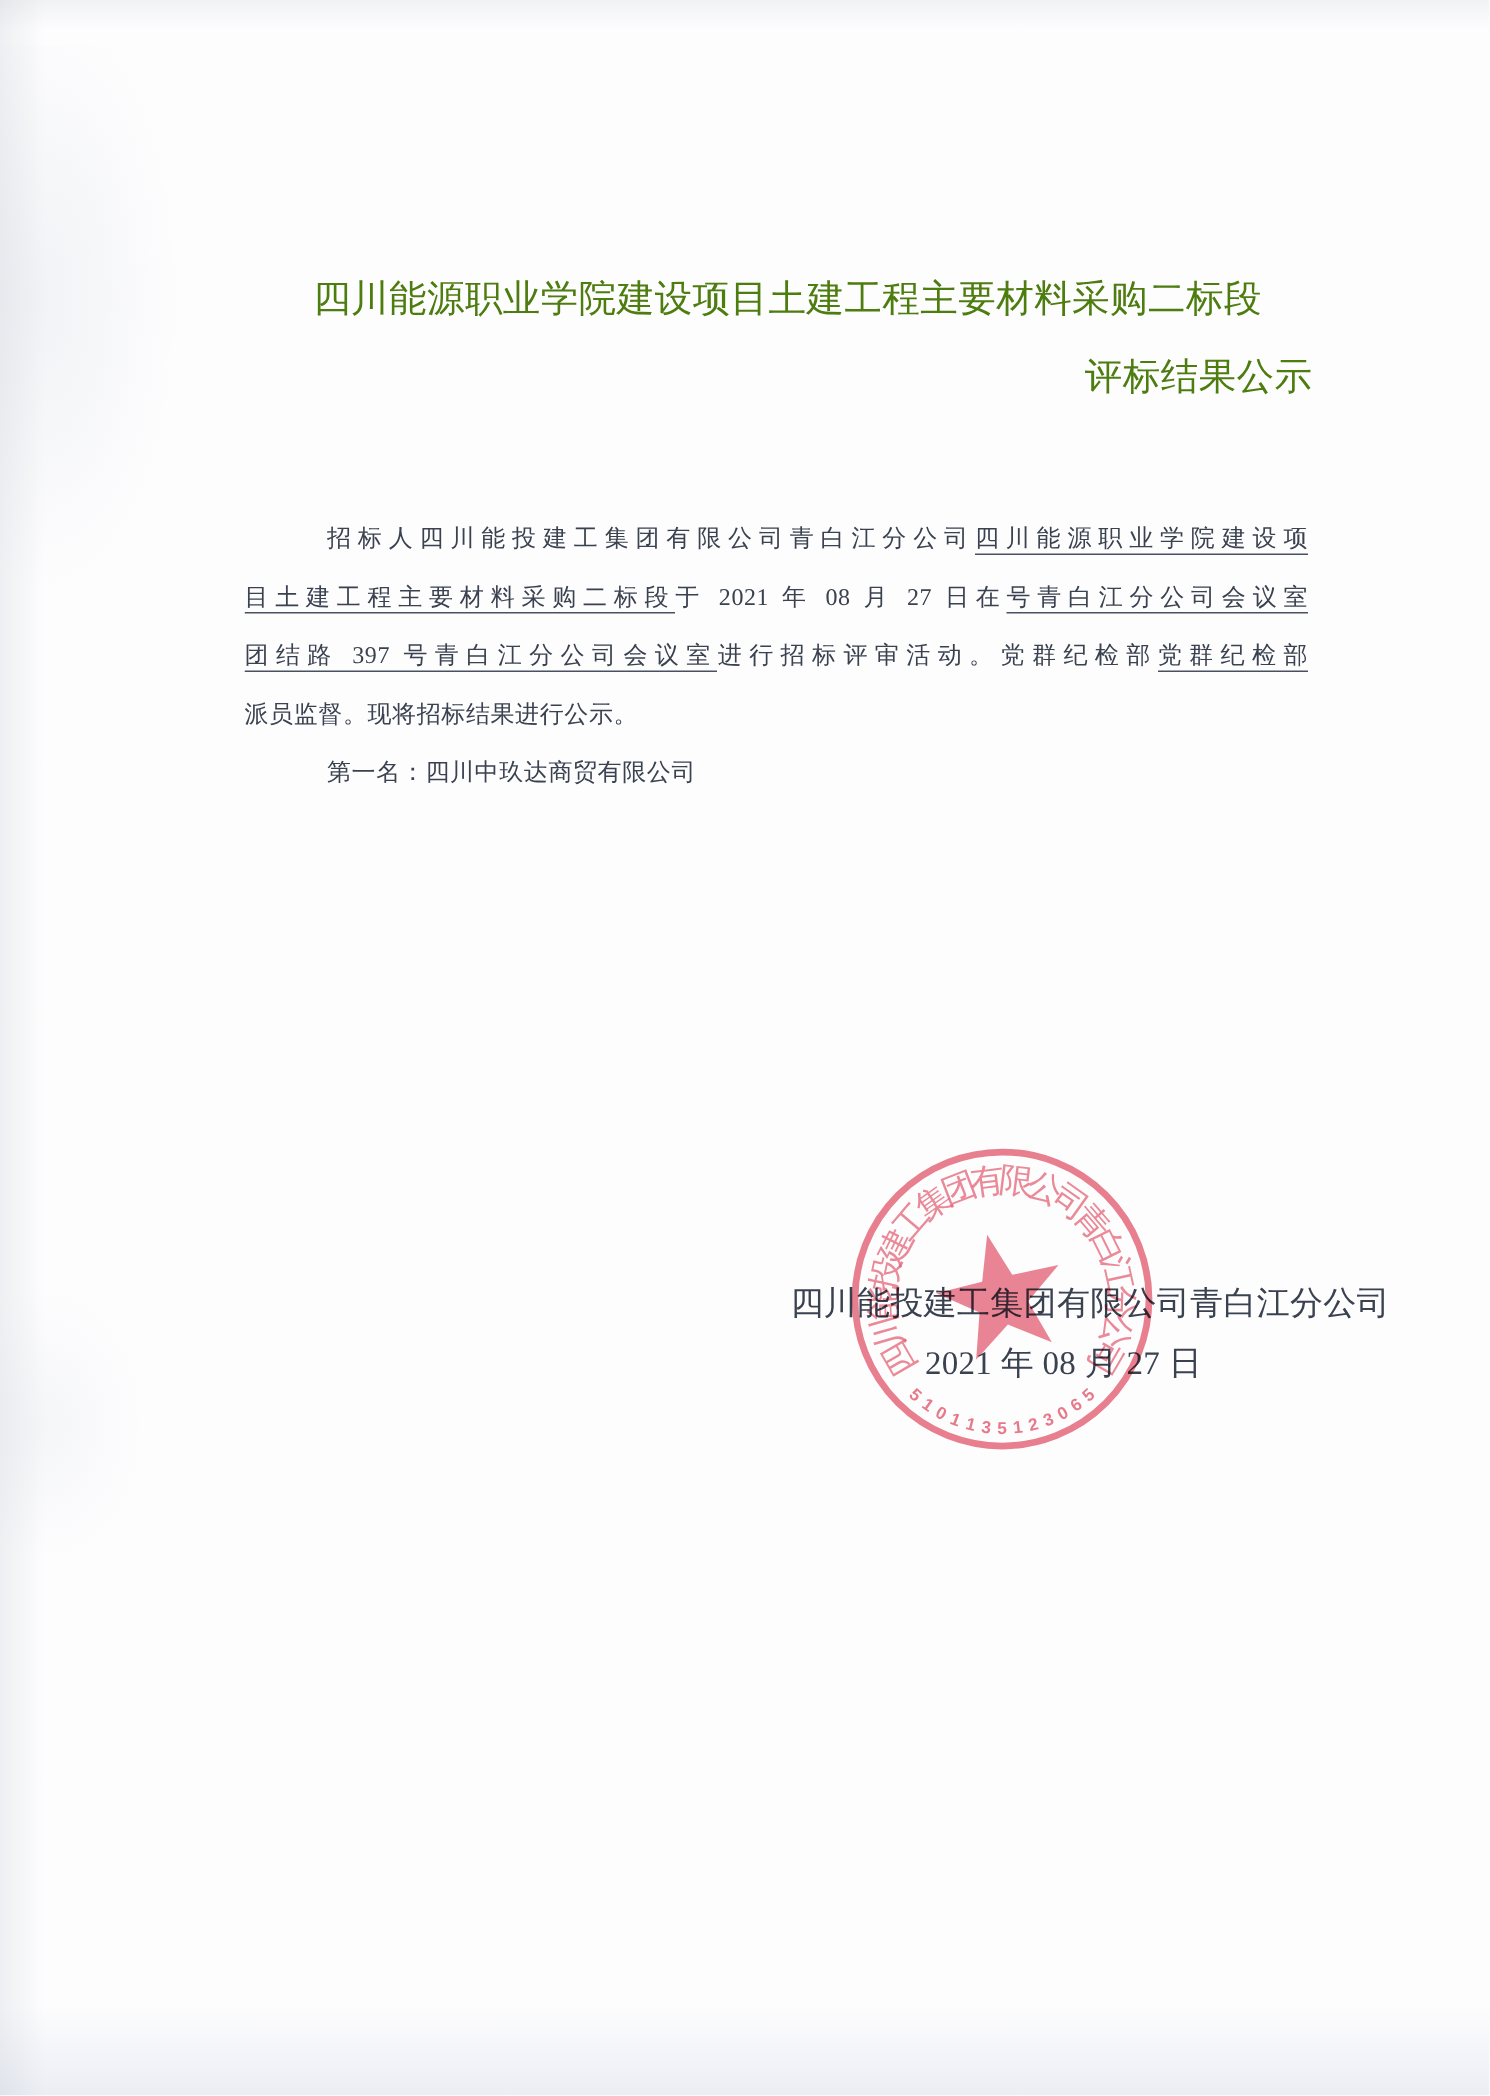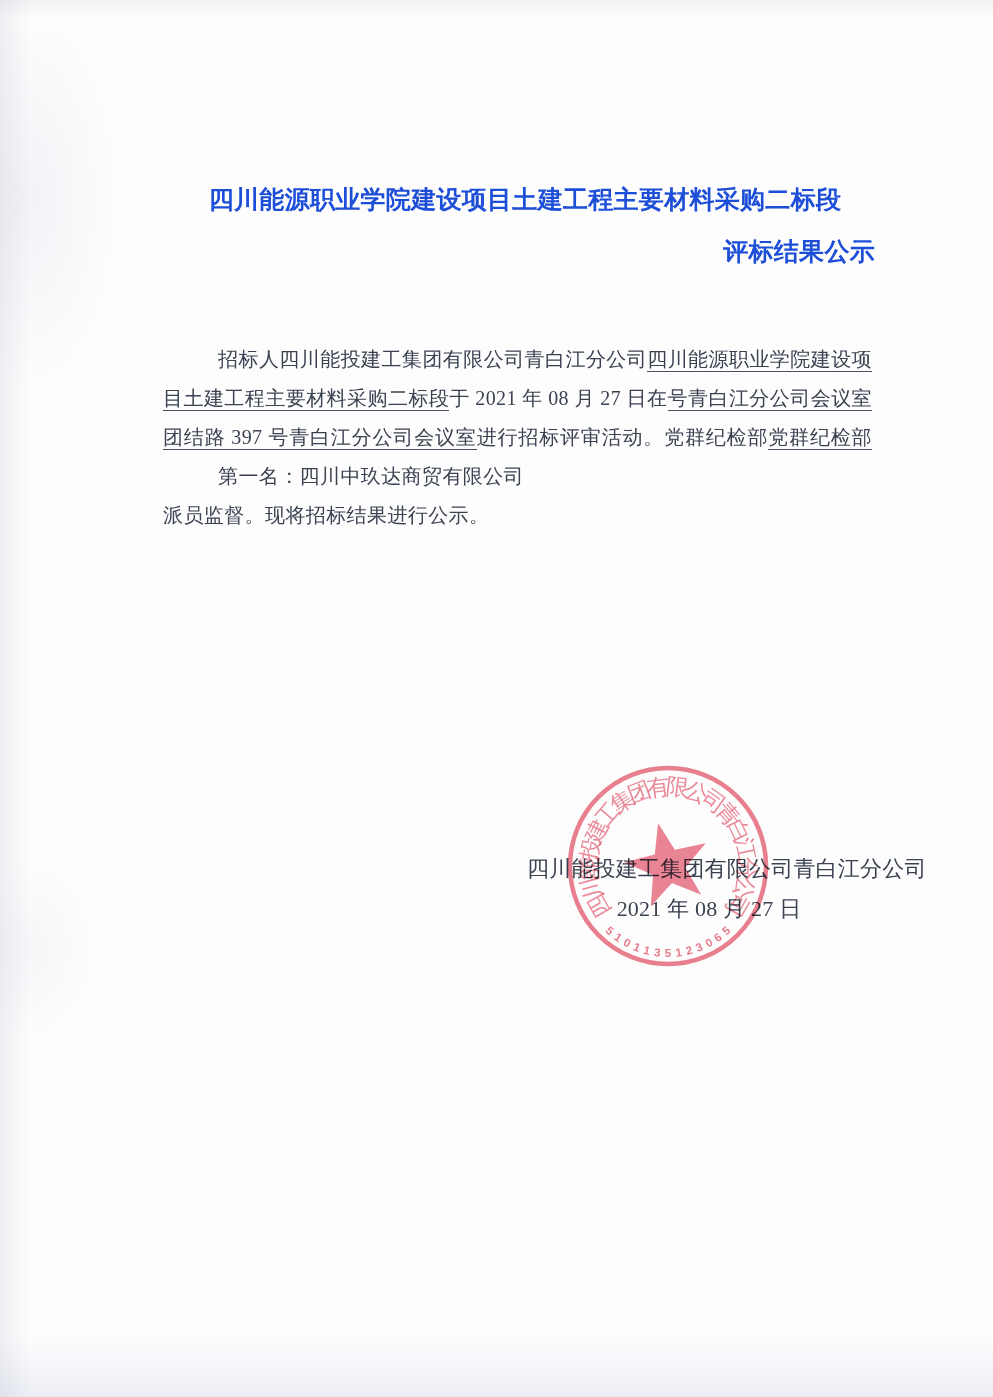--- a/index.html
+++ b/index.html
@@ -30,31 +30,31 @@
     background: radial-gradient(ellipse 55% 50% at 15% 50%, rgba(140,150,175,0.07), rgba(140,150,175,0.0) 70%);
   }
   .edge-bottom {
     left: 0; bottom: 0; width: 100%; height: 60px;
     background: linear-gradient(to top, rgba(165,175,205,0.20), rgba(165,175,205,0.0));
   }
   
   .title-line {
     position: absolute; left: 175px; width: 700px;
     text-align: center;
-    font-size: 25px; font-weight: bold;
-    color: #1d4ed8; letter-spacing: 0.3px;
+    font-size: 25px; font-weight: normal;
+    color: #4d7c0f; letter-spacing: 0.3px;
     line-height: 30px;
     white-space: nowrap;
   }
   #title1 { top: 185px; }
   #title2 { top: 237px; text-align: right; }
 
   .text-col {
     position: absolute; left: 163px; width: 709px;
-    font-size: 20px; line-height: 39px; letter-spacing: 0.4px;
+    font-size: 16px; line-height: 39px; letter-spacing: 0.4px;
   }
   #body-lines { top: 340px; }
   .body-line { height: 39px; overflow: hidden; }
   .body-line.fill { text-align: justify; text-align-last: justify; }
   .body-line.indent { text-indent: 55px; }
   .u {
     border-bottom: 1.5px solid #49505f;
     padding-bottom: 1px;
   }
   #notice-block { top: 570px; line-height: 45px; }
@@ -87,22 +87,22 @@
 <div class="artifact smudge-midleft"></div>
 <div class="artifact edge-bottom"></div>
 
 <div class="title-line" id="title1">四川能源职业学院建设项目土建工程主要材料采购二标段</div>
 <div class="title-line" id="title2">评标结果公示</div>
 
 <div class="text-col" id="body-lines">
     <div class="body-line indent fill"><span>招标人四川能投建工集团有限公司青白江分公司</span><span class="u">四川能源职业学院建设项</span></div>
     <div class="body-line fill"><span class="u">目土建工程主要材料采购二标段</span><span>于 2021 年 08 月 27 日在</span><span class="u">号青白江分公司会议室</span></div>
     <div class="body-line fill"><span class="u">团结路 397 号青白江分公司会议室</span><span>进行招标评审活动。党群纪检部</span><span class="u">党群纪检部</span></div>
+    <div class="body-line"><span>派员监督。现将招标结果进行公示。</span></div>
     <div class="body-line indent"><span>第一名：四川中玖达商贸有限公司</span></div>
-    <div class="body-line"><span>派员监督。现将招标结果进行公示。</span></div>
   </div>
 
 <div class="text-col" id="notice-block">
 </div>
 
 <div id="signature-block">
   <div>四川能投建工集团有限公司青白江分公司</div>
   <div>2021 年 08 月 27 日</div>
 </div>
 

